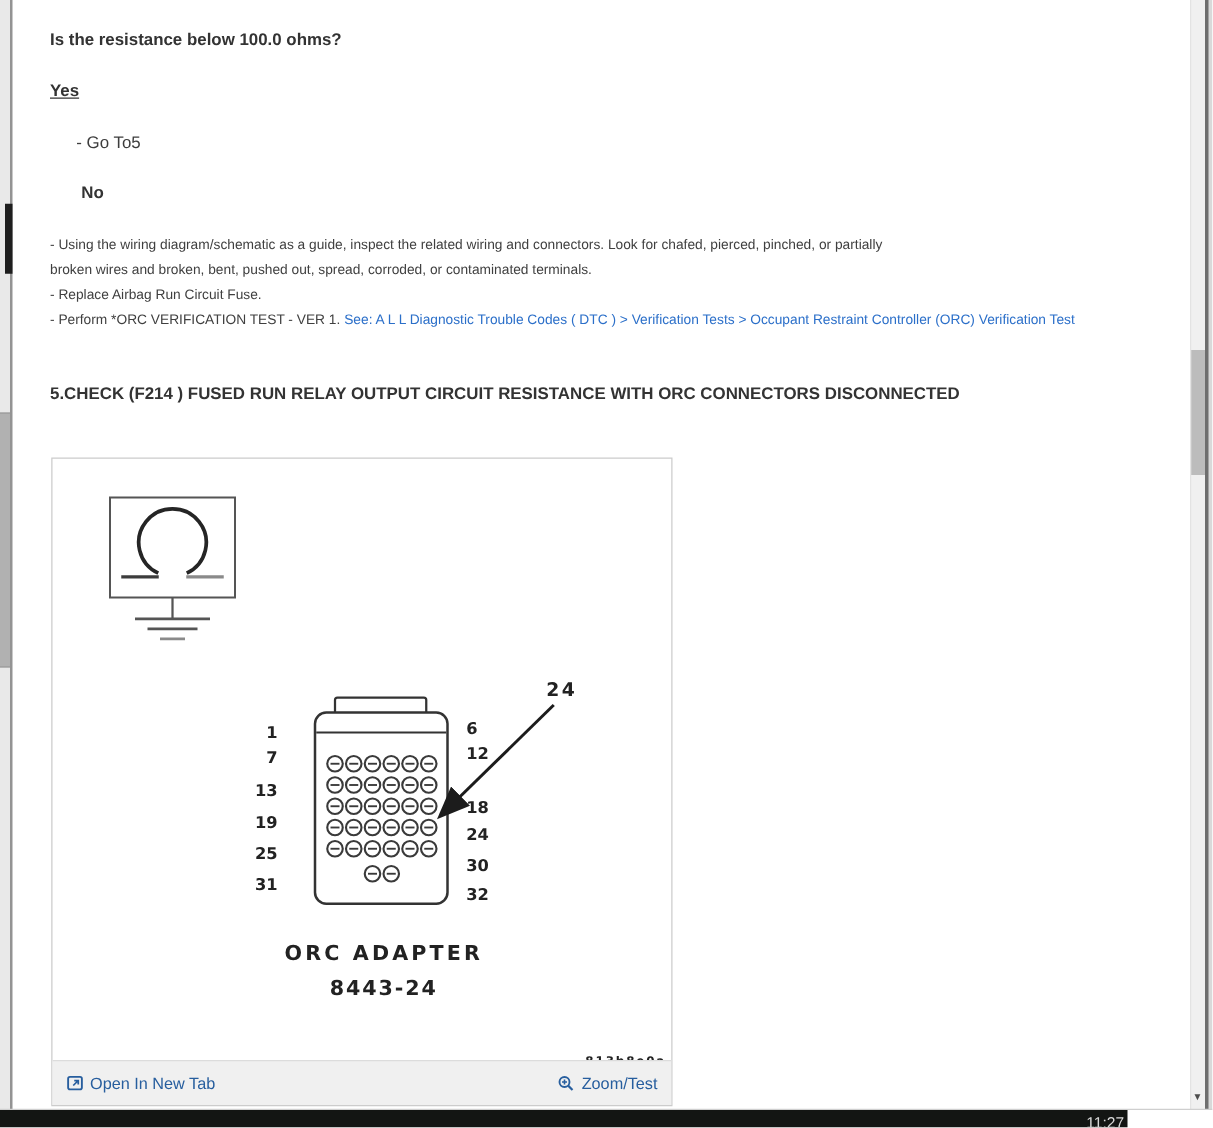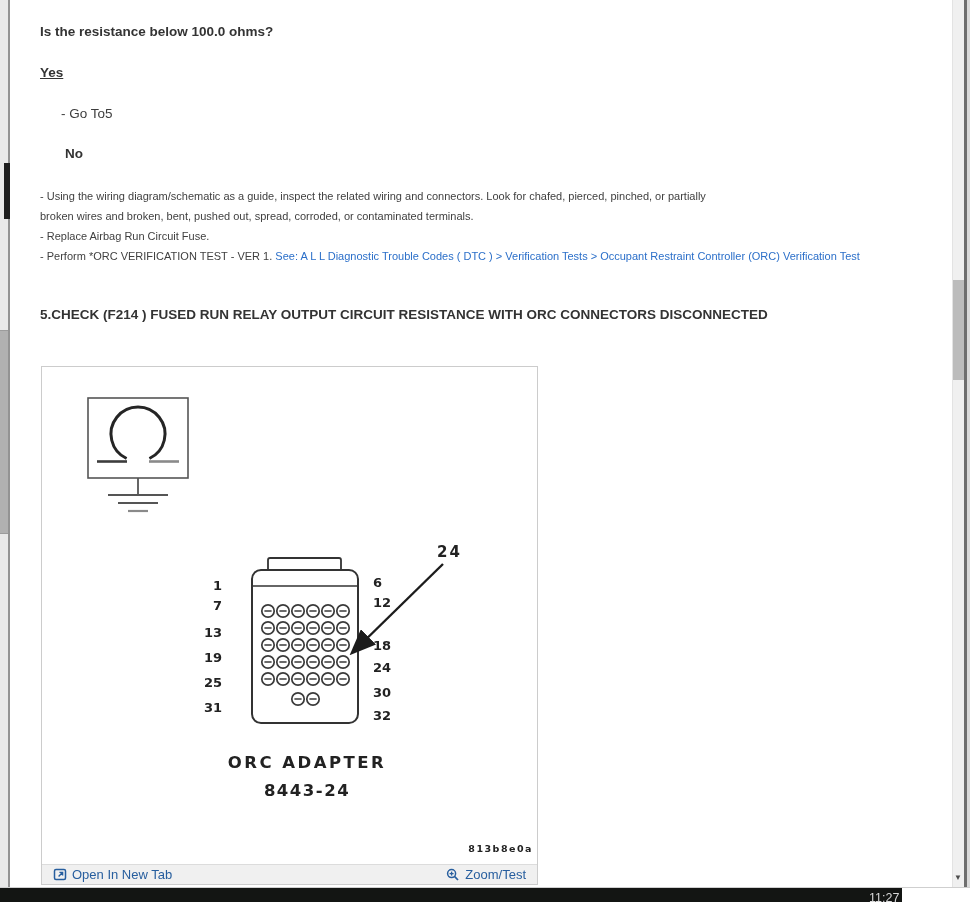--- a/index.html
+++ b/index.html
@@ -27,21 +27,21 @@
   #right-edge{left:964px;top:0;width:3px;height:888px;background:#6e6e6e;}
   #right-sliver{left:967px;top:0;width:3px;height:888px;background:#d9d9d9;}
   #scroll-arrow-down{left:952px;top:872px;width:12px;text-align:center;font-size:8px;color:#4d4d4d;line-height:12px;cursor:default;}
   
   #figure-box{
     left:41px;top:366px;width:497px;height:519px;box-sizing:border-box;
     border:1px solid #cccccc;background:#ffffff;
   }
   #figure-image{position:absolute;left:0;top:0;width:495px;height:493px;}
   #figure-bar{
-    position:absolute;left:0;bottom:0;width:495px;height:20px;box-sizing:border-box;
+    position:absolute;left:0;bottom:0;width:495px;height:36px;box-sizing:border-box;
     background:#f0f0f0;border-top:1px solid #dcdcdc;
     display:flex;align-items:center;justify-content:space-between;padding:0 11px;
   }
   .fig-link{display:flex;align-items:center;gap:5px;color:#275e9e;font-size:13px;text-decoration:none;cursor:pointer;}
   .fig-link svg{display:block;}
   
   svg text{fill:#222222;font-family:"DejaVu Sans",sans-serif;font-weight:bold;}
   .pinlab{font-size:13px;}
   .callout{font-size:15px;letter-spacing:2px;}
   .cap1{font-size:16.5px;letter-spacing:2.5px;}

